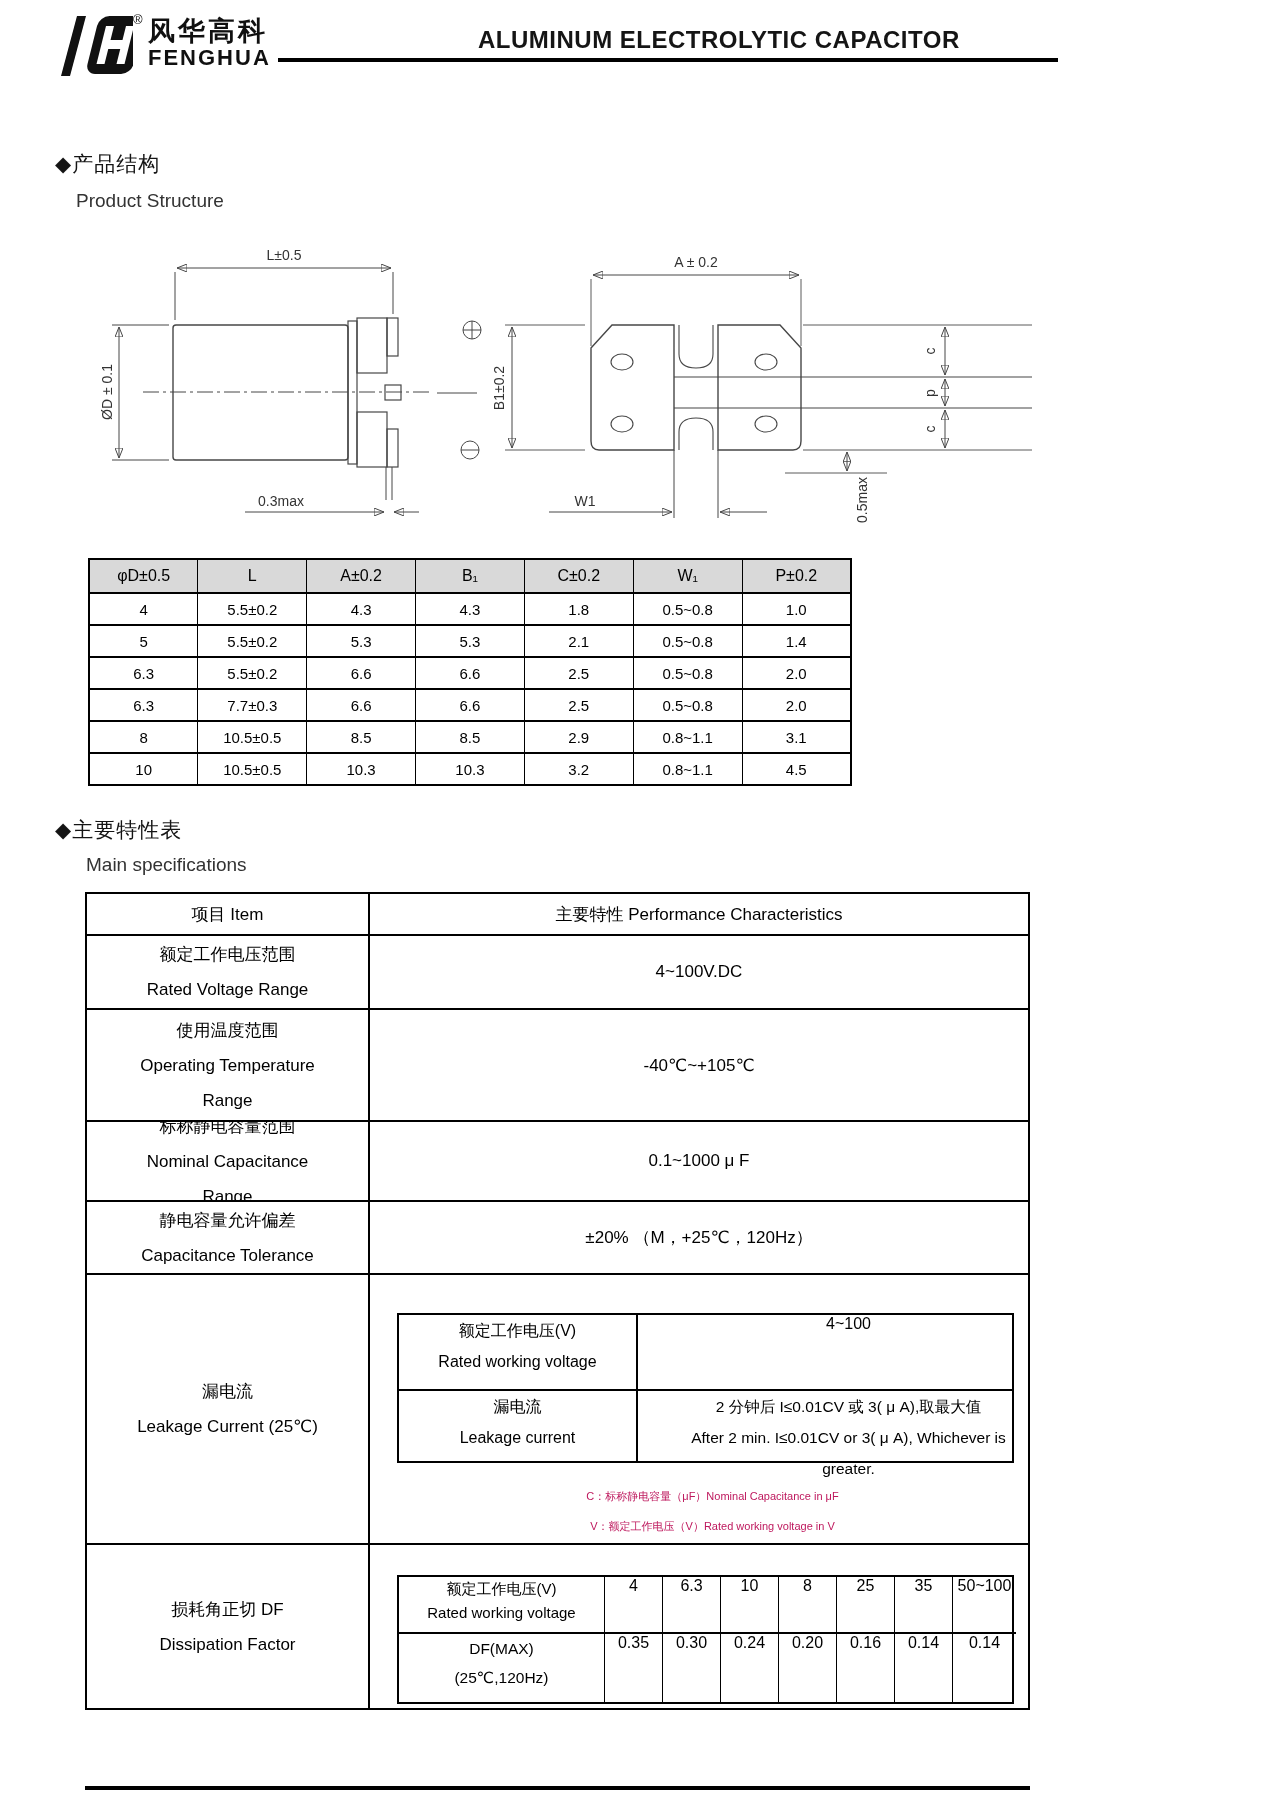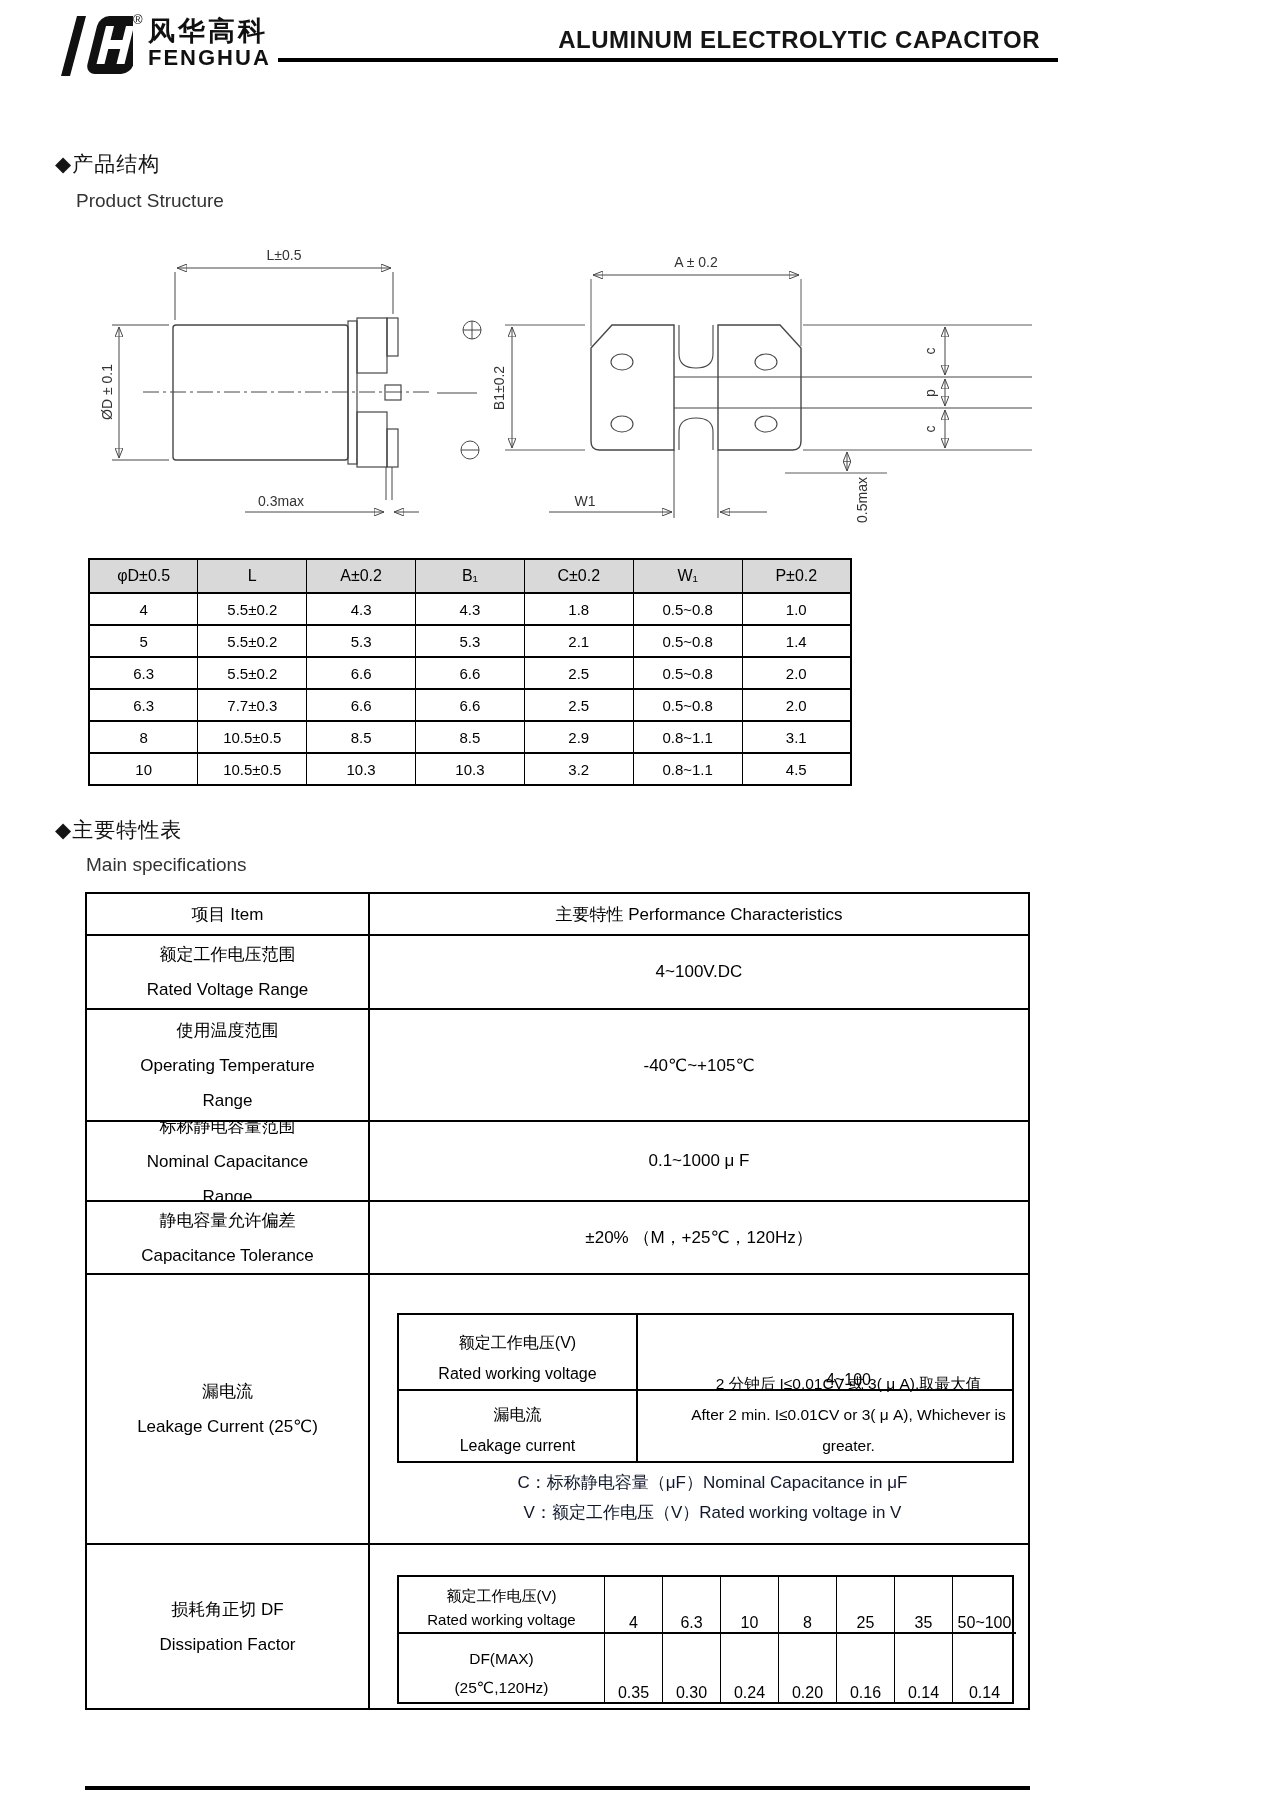--- a/index.html
+++ b/index.html
@@ -4,21 +4,21 @@
 <style>
   html,body{margin:0;padding:0;background:#fff;}
   body{font-family:"Liberation Sans","DejaVu Sans",sans-serif;color:#000;}
   #page{position:relative;width:1280px;height:1796px;background:#fff;overflow:hidden;}
   .abs{position:absolute;}
 
   
   .logo-cn{font-size:27px;font-weight:bold;letter-spacing:3px;color:#101010;line-height:30px;}
   .logo-en{font-size:22px;font-weight:bold;letter-spacing:2px;color:#101010;line-height:24px;}
   .reg{font-size:13px;color:#101010;}
-  .page-title{font-size:24px;font-weight:bold;color:#151515;letter-spacing:.5px;text-align:right;width:562px;}
+  .page-title{font-size:24px;font-weight:bold;color:#151515;letter-spacing:.5px;width:562px;}
   .hrule{background:#000;height:4px;}
 
   
   .h-cn{font-size:21px;color:#141414;letter-spacing:1px;}
   .h-en{font-size:19px;color:#333;}
 
   
   .dim-table{border-collapse:collapse;table-layout:fixed;width:764px;}
   .dim-table th,.dim-table td{border:1px solid #000;border-top:2px solid #000;border-bottom:2px solid #000;text-align:center;padding:0;}
   .dim-table th{height:32px;background:#d9d9d9;font-weight:normal;font-size:16px;}
@@ -27,30 +27,30 @@
 
   
   .spec-table{width:945px;border:2.5px solid #000;box-sizing:border-box;background:#fff;}
   .spec-row{display:flex;border-top:2.5px solid #000;box-sizing:border-box;overflow:hidden;}
   .spec-row.first{border-top:none;}
   .spec-label{flex:0 0 283px;border-right:2.5px solid #000;display:flex;flex-direction:column;align-items:center;justify-content:center;text-align:center;font-size:17px;line-height:35px;box-sizing:border-box;}
   .spec-value{flex:1;display:flex;align-items:center;justify-content:center;font-size:17px;text-align:center;}
   .spec-value.block{display:block;}
   .hdr .spec-label,.hdr .spec-value{font-size:17px;line-height:normal;}
 
-  .c{display:flex;align-items:center;justify-content:flex-end;text-align:center;flex-direction:column;box-sizing:border-box;}
+  .c{display:flex;align-items:center;justify-content:flex-start;text-align:center;flex-direction:column;box-sizing:border-box;}
   
   .lk-wrap{padding:38px 0 0 27px;}
   .lk-grid{display:grid;grid-template-columns:237px 378px;grid-template-rows:74px 72px;border:2px solid #000;width:617px;box-sizing:border-box;}
   .lk-grid .bl{border-left:2px solid #000;padding-left:45px;}
   .lk-grid .bt{border-top:2px solid #000;}
   .lk-label{font-size:16px;line-height:31px;}
   .lk-val{font-size:16px;}
   .lk-val2{font-size:15.5px;line-height:31px;}
-  .lk-notes{margin-top:5px;font-size:17px;line-height:30px;color:#0f172a;}
+  .lk-notes{margin-top:18px;font-size:11px;line-height:30px;color:#be185d;}
 
   
   .df-wrap{padding:30px 0 0 27px;}
   .df-grid{display:grid;grid-template-columns:205px 58px 58px 58px 58px 58px 58px 64px;grid-template-rows:55px 70px;border:2px solid #000;width:617px;box-sizing:border-box;}
   .df-grid .bl{border-left:1.5px solid #000;}
   .df-grid .bt{border-top:2px solid #000;}
   .df-lab1{font-size:15px;line-height:24px;}
   .df-lab2{font-size:15.5px;line-height:29px;}
   .df-v{font-size:16px;}
 

